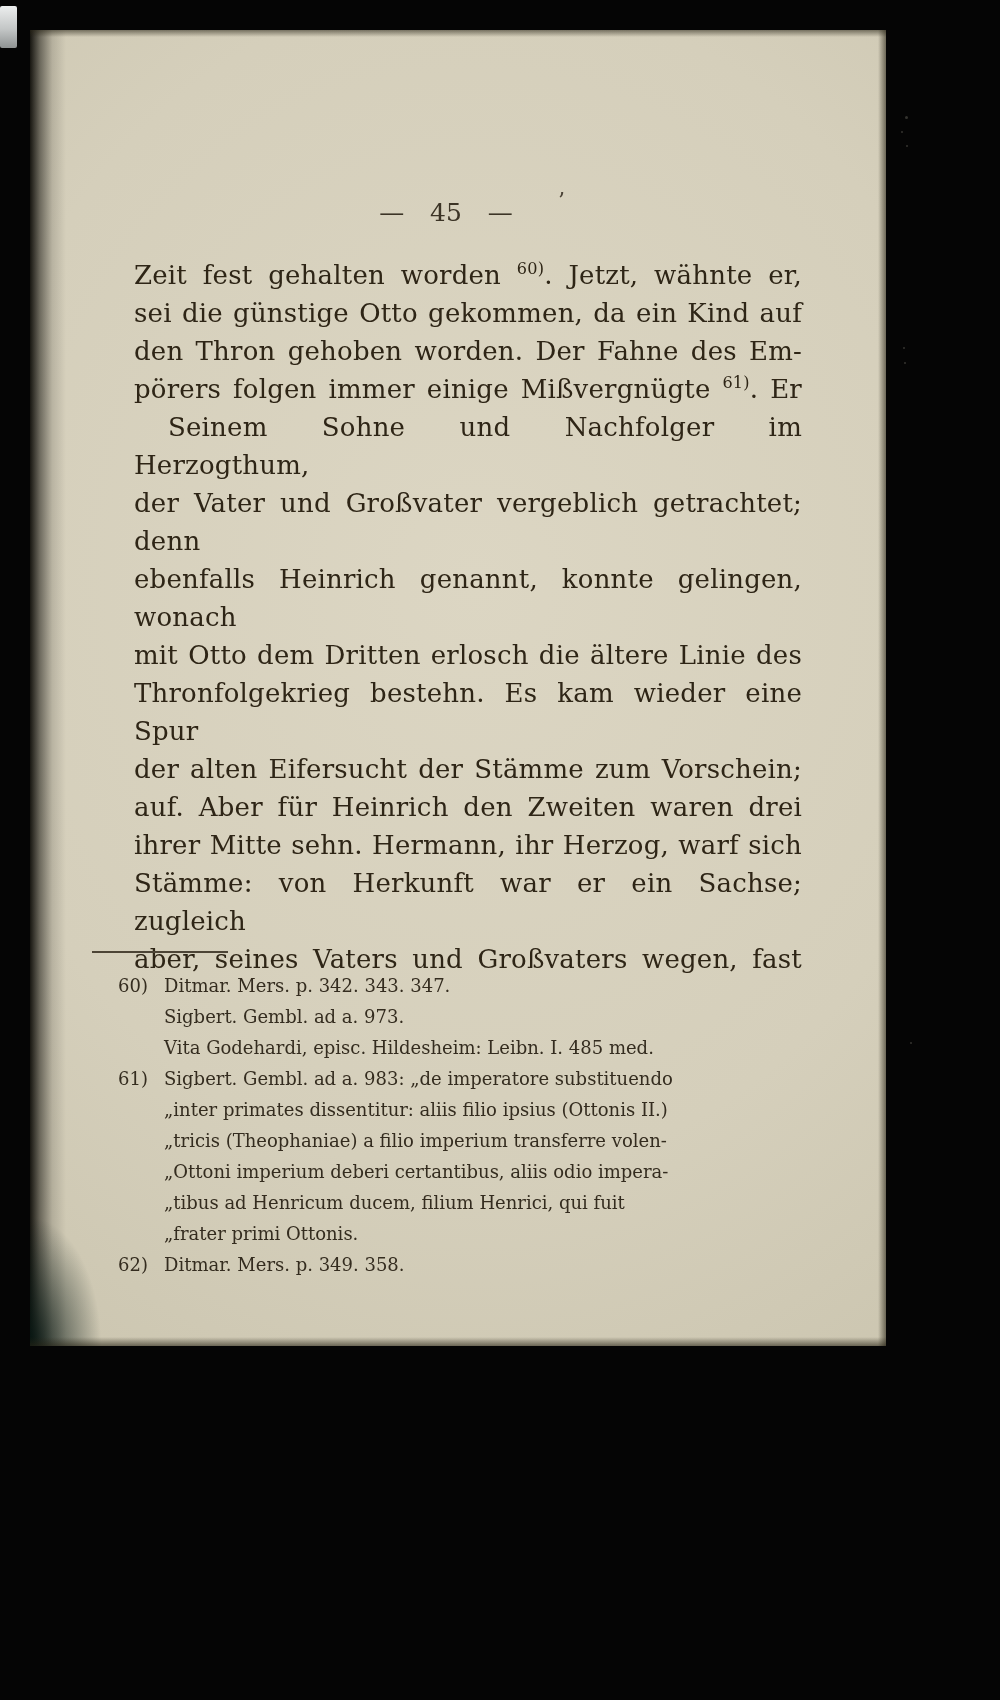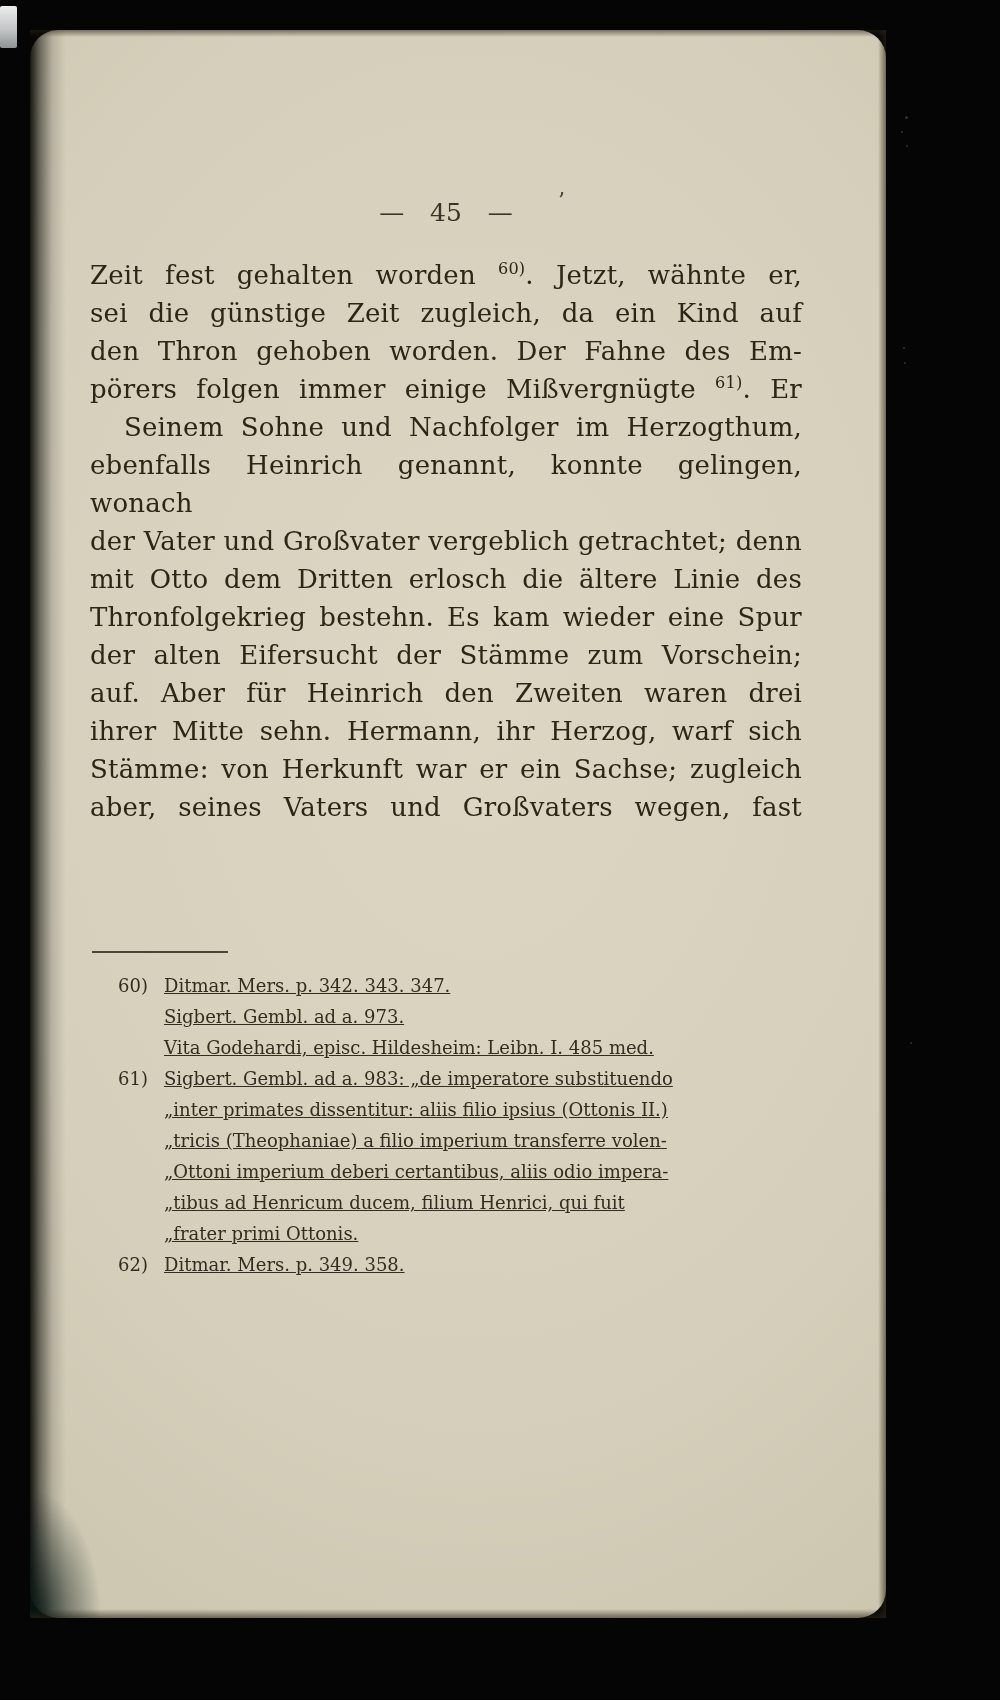--- a/index.html
+++ b/index.html
@@ -5,52 +5,52 @@
   * { margin:0; padding:0; box-sizing:border-box; }
   html,body { background:#000; }
   body { width:1000px; height:1700px; font-family:"DejaVu Serif", serif; }
 
   .scan { position:relative; width:1000px; height:1700px; background:#050505; overflow:hidden; }
 
   .corner-tab { position:absolute; left:0; top:6px; width:17px; height:42px;
     background:linear-gradient(180deg,#eceeee 0%, #c3c6c6 55%, #8f9393 100%);
     border-radius:2px; }
 
-  .page { position:absolute; left:30px; top:30px; width:856px; height:1588px;
-    background: radial-gradient(ellipse 120% 90% at 52% 42%, #dcd6c3 0%, #d5cfbb 50%, #c9c3ad 86%, #b7b19a 100%); border-radius: 28px; }
+  .page { position:absolute; left:30px; top:30px; width:856px; height:1316px;
+    background: radial-gradient(ellipse 120% 90% at 52% 42%, #dcd6c3 0%, #d5cfbb 50%, #c9c3ad 86%, #b7b19a 100%); }
 
   .spine-shadow { position:absolute; left:0; top:0; width:36px; height:100%;
     background: linear-gradient(90deg, rgba(8,7,3,0.92) 0%, rgba(8,7,3,0.5) 28%, rgba(8,7,3,0.14) 62%, rgba(8,7,3,0) 100%); }
   .corner-shadow { position:absolute; left:0; bottom:0; width:72px; height:130px;
     background: radial-gradient(ellipse at 0% 100%, rgba(6,22,18,0.9) 0%, rgba(6,22,18,0) 70%); }
   .edge-top { position:absolute; left:0; top:0; width:100%; height:7px;
     background: linear-gradient(180deg, rgba(40,36,22,0.55), rgba(40,36,22,0)); }
   .edge-right { position:absolute; right:0; top:0; width:8px; height:100%;
     background: linear-gradient(270deg, rgba(40,36,22,0.6), rgba(40,36,22,0)); }
   .edge-bottom { position:absolute; left:0; bottom:0; width:100%; height:9px;
     background: linear-gradient(0deg, rgba(40,36,22,0.6), rgba(40,36,22,0)); }
 
   .page-number { position:absolute; left:60px; top:168px; width:712px;
     text-align:center; font-size:25px; color:#3c3426; word-spacing:18px; }
   .stray-mark { position:absolute; left:528px; top:158px; font-size:22px; color:#4a4236; }
 
   .body-text { position:absolute; left:60px; top:226px; width:712px;
     font-size:26px; line-height:38px; color:#2e2516; letter-spacing:0.2px; }
-  .body-line { text-align:justify; text-align-last:justify; }
+  .body-line { text-align:justify; text-align-last:justify;margin-left:44px; }
   .body-line.indent { text-indent:34px; }
   .body-line sup { font-size:0.62em; line-height:0; }
 
   .footnote-rule { position:absolute; left:62px; top:921px; width:136px; height:2px;
     background:#4c4435; }
 
   .footnotes { position:absolute; left:88px; top:940px; width:692px;
     font-size:18px; line-height:31px; color:#342c1f; }
   .fn-line { display:flex; }
   .fn-label { flex:0 0 46px; }
-  .fn-text { flex:1 1 auto;text-decoration:underline; }
+  .fn-text { flex:1 1 auto; }
 
   .dust { position:absolute; border-radius:50%; background:#44433d; opacity:0.75; }
   .d1 { left:905px; top:116px; width:3px; height:3px; }
   .d2 { left:901px; top:131px; width:2px; height:2px; }
   .d3 { left:906px; top:145px; width:2px; height:2px; }
   .d4 { left:903px; top:347px; width:2px; height:2px; }
   .d5 { left:904px; top:362px; width:2px; height:2px; }
   .d6 { left:910px; top:1042px; width:2px; height:2px; }
 </style>
 </head>
@@ -64,26 +64,26 @@
     <div class="corner-shadow"></div>
     <div class="edge-top"></div>
     <div class="edge-right"></div>
     <div class="edge-bottom"></div>
 
     <div class="page-number">— 45 —</div>
     <span class="stray-mark">’</span>
 
     <div class="body-text">
         <div class="body-line"><span>Zeit fest gehalten worden </span><sup>60)</sup><span>. Jetzt, wähnte er,</span></div>
-        <div class="body-line"><span>sei die günstige Zeit zugleich, da ein Kind auf</span></div>
+        <div class="body-line"><span>sei die günstige Otto gekommen, da ein Kind auf</span></div>
         <div class="body-line"><span>den Thron gehoben worden. Der Fahne des Em-</span></div>
         <div class="body-line"><span>pörers folgen immer einige Mißvergnügte </span><sup>61)</sup><span>. Er</span></div>
         <div class="body-line indent"><span>Seinem Sohne und Nachfolger im Herzogthum,</span></div>
+        <div class="body-line"><span>der Vater und Großvater vergeblich getrachtet; denn</span></div>
         <div class="body-line"><span>ebenfalls Heinrich genannt, konnte gelingen, wonach</span></div>
-        <div class="body-line"><span>der Vater und Großvater vergeblich getrachtet; denn</span></div>
         <div class="body-line"><span>mit Otto dem Dritten erlosch die ältere Linie des</span></div>
         <div class="body-line"><span>Thronfolgekrieg bestehn. Es kam wieder eine Spur</span></div>
         <div class="body-line"><span>der alten Eifersucht der Stämme zum Vorschein;</span></div>
         <div class="body-line"><span>auf. Aber für Heinrich den Zweiten waren drei</span></div>
         <div class="body-line"><span>ihrer Mitte sehn. Hermann, ihr Herzog, warf sich</span></div>
         <div class="body-line"><span>Stämme: von Herkunft war er ein Sachse; zugleich</span></div>
         <div class="body-line"><span>aber, seines Vaters und Großvaters wegen, fast</span></div>
       </div>
 
     <div class="footnote-rule"></div>

